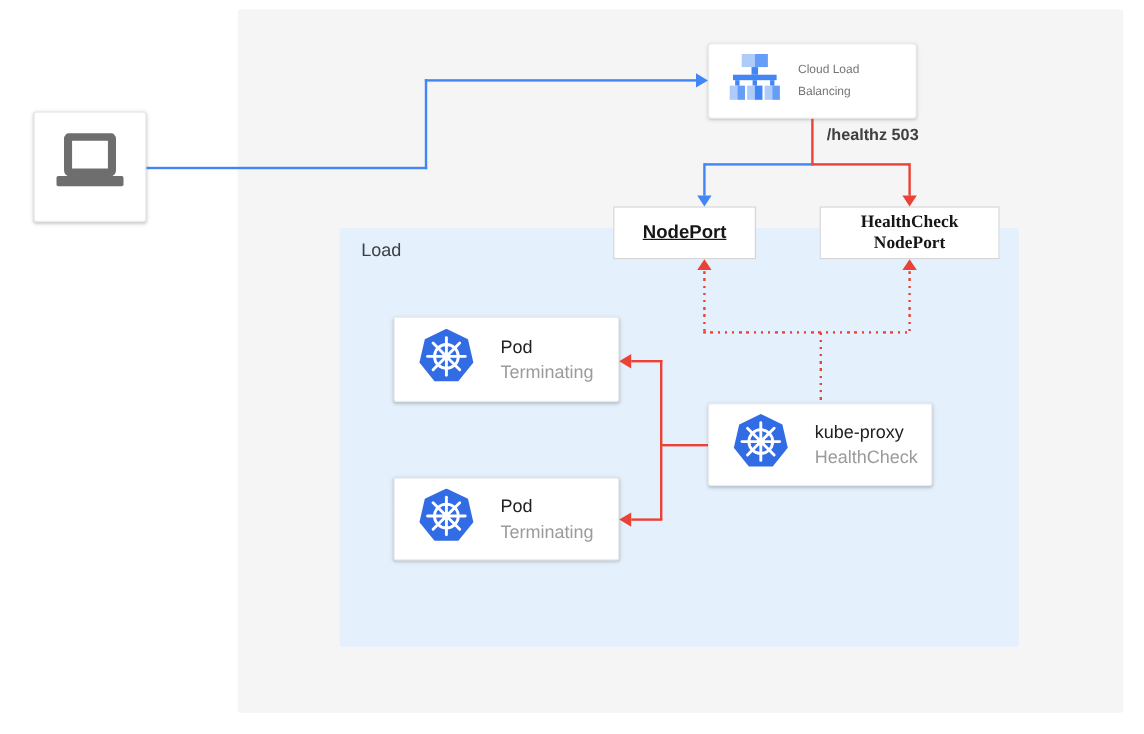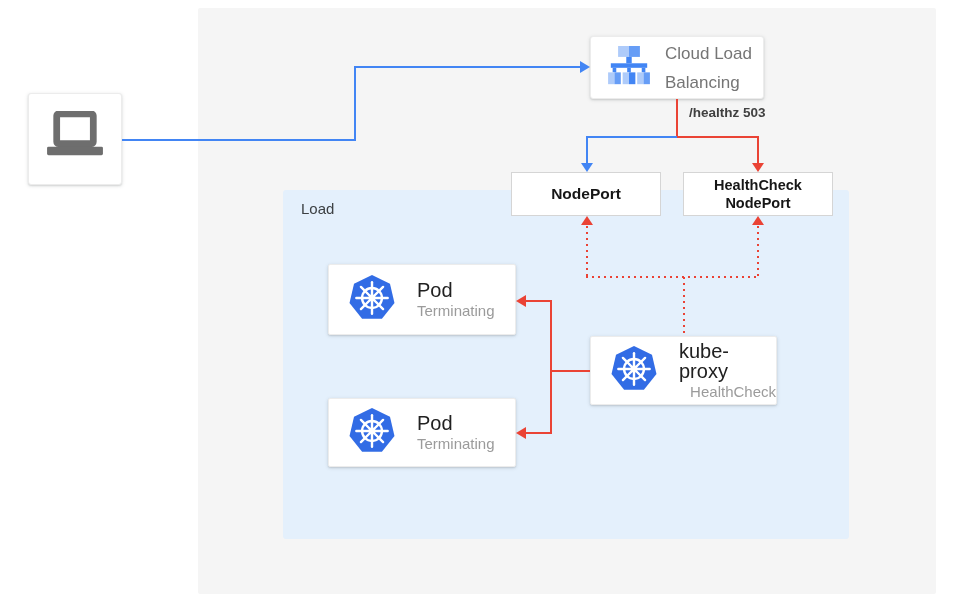--- a/index.html
+++ b/index.html
@@ -14,34 +14,34 @@
                  background:#E4F0FC; border-radius:3px; }
   .nodes-label { position:absolute; left:301px; top:200px; font-size:15px; color:#3C4043; }
 
   
   .card { position:absolute; background:#fff; border:1px solid #ECECEC; border-radius:3px;
           box-shadow:0 1px 2px rgba(60,64,67,.18), 0 1px 4px rgba(60,64,67,.10); }
   .laptop-card { left:28px; top:93px; width:94px; height:92px;
                  display:flex; align-items:center; justify-content:center; }
   .clb-card { left:590px; top:36px; width:174px; height:63px;
               display:flex; align-items:center; gap:14px; padding-left:16px; }
-  .clb-label { width:92px; font-size:17px; line-height:29px; color:#757575; }
+  .clb-label { width:92px; font-size:10px; line-height:18px; color:#757575; }
 
   .port-box { position:absolute; background:#fff; border:1px solid #D5D5D5;
               display:flex; align-items:center; justify-content:center; text-align:center;
               font-weight:bold; color:#161616; }
-  .nodeport-box { left:511px; top:172px; width:150px; height:44px; font-size:15.5px; }
+  .nodeport-box { left:511px; top:172px; width:119px; height:44px; font-size:15.5px;text-decoration:underline; }
   .healthcheck-box { left:683px; top:172px; width:150px; height:44px; font-size:14.5px; line-height:18px; }
-  .healthcheck-box .wrap { display:block; width:116px; margin:0 auto; }
+  .healthcheck-box .wrap { display:block; width:116px; margin:0 auto;font-family:Liberation Serif, serif; }
 
   .wl-card { display:flex; align-items:center; gap:22px; padding-left:20px; border-radius:2px; }
   .pod1-card { left:328px; top:264px; width:188px; height:71px; }
   .pod2-card { left:328px; top:398px; width:188px; height:69px; }
   .kproxy-card { left:590px; top:336px; width:187px; height:69px; }
-  .wl-title { font-size:20px; color:#212121; line-height:20px; }
+  .wl-title { font-size:15px; color:#212121; line-height:20px; }
   .wl-sub { font-size:15px; color:#9B9B9B; line-height:19px; margin-top:1px;text-align:right; }
 
   .healthz { position:absolute; left:689px; top:105px; font-size:13.5px; font-weight:bold; color:#404040; }
 
   
   .hline, .vline { position:absolute; }
   .hline { height:2px; } .vline { width:2px; }
   .blue-line { background:#4285F4; }
   .red-line { background:#EA4335; }
   .vdot { position:absolute; width:2px;

